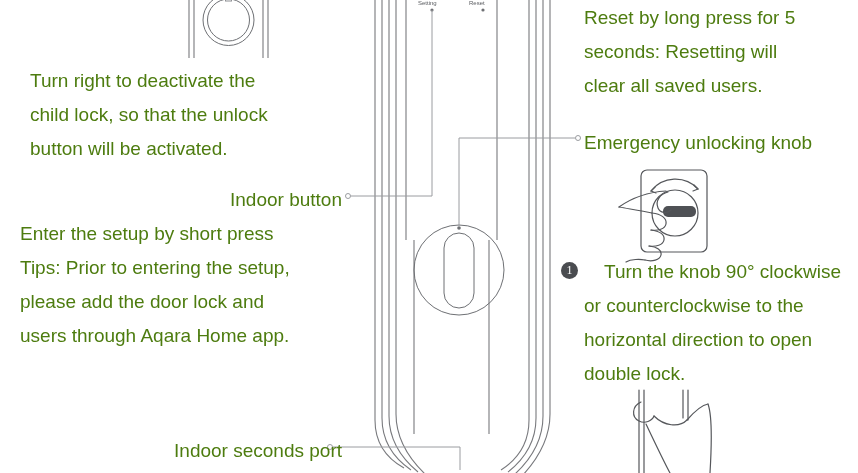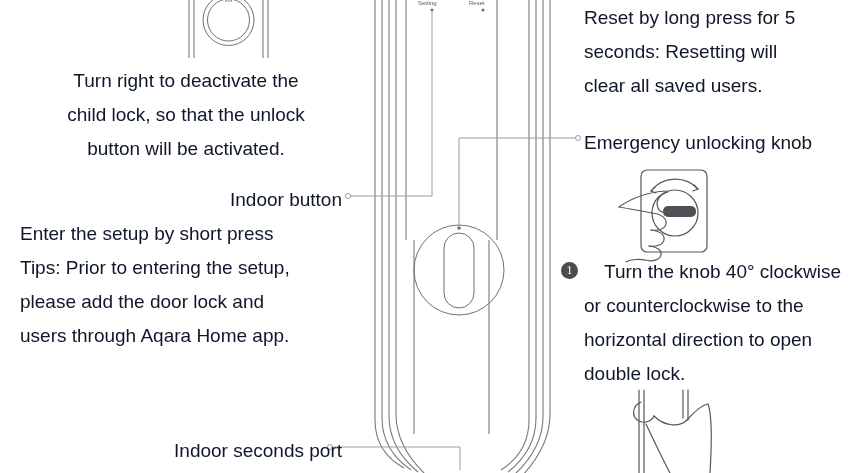--- a/index.html
+++ b/index.html
@@ -12,32 +12,32 @@
   }
   #page {
     position: relative;
     width: 858px;
     height: 473px;
     background: #ffffff;
     overflow: hidden;
   }
   .txt {
     position: absolute;
-    color: #0f172a;
+    color: #4d7c0f;
     font-size: 19px;
     line-height: 34px;
     white-space: pre-line;
   }
 
   
   #child-lock-text {
     left: 30px;
     top: 64px;
     width: 312px;
-    text-align: center;
+    text-align: left;
   }
   #setting-button-label {
     left: 30px;
     top: 183px;
     width: 312px;
     text-align: right;
   }
   #setting-desc-text {
     left: 20px;
     top: 217px;
@@ -255,18 +255,18 @@
   <div class="txt" id="indoor-charging-label">Indoor seconds port</div>
 
   <div class="txt" id="reset-text">Reset by long press for 5
 seconds: Resetting will
 clear all saved users.</div>
 
   <div class="txt" id="emergency-knob-label">Emergency unlocking knob</div>
 
   <div id="step-badge">1</div>
 
-  <div class="txt" id="knob-step-text">Turn the knob 40° clockwise
+  <div class="txt" id="knob-step-text">Turn the knob 90° clockwise
 or counterclockwise to the
 horizontal direction to open
 double lock.</div>
 
 </div>
 
 </body></html>

